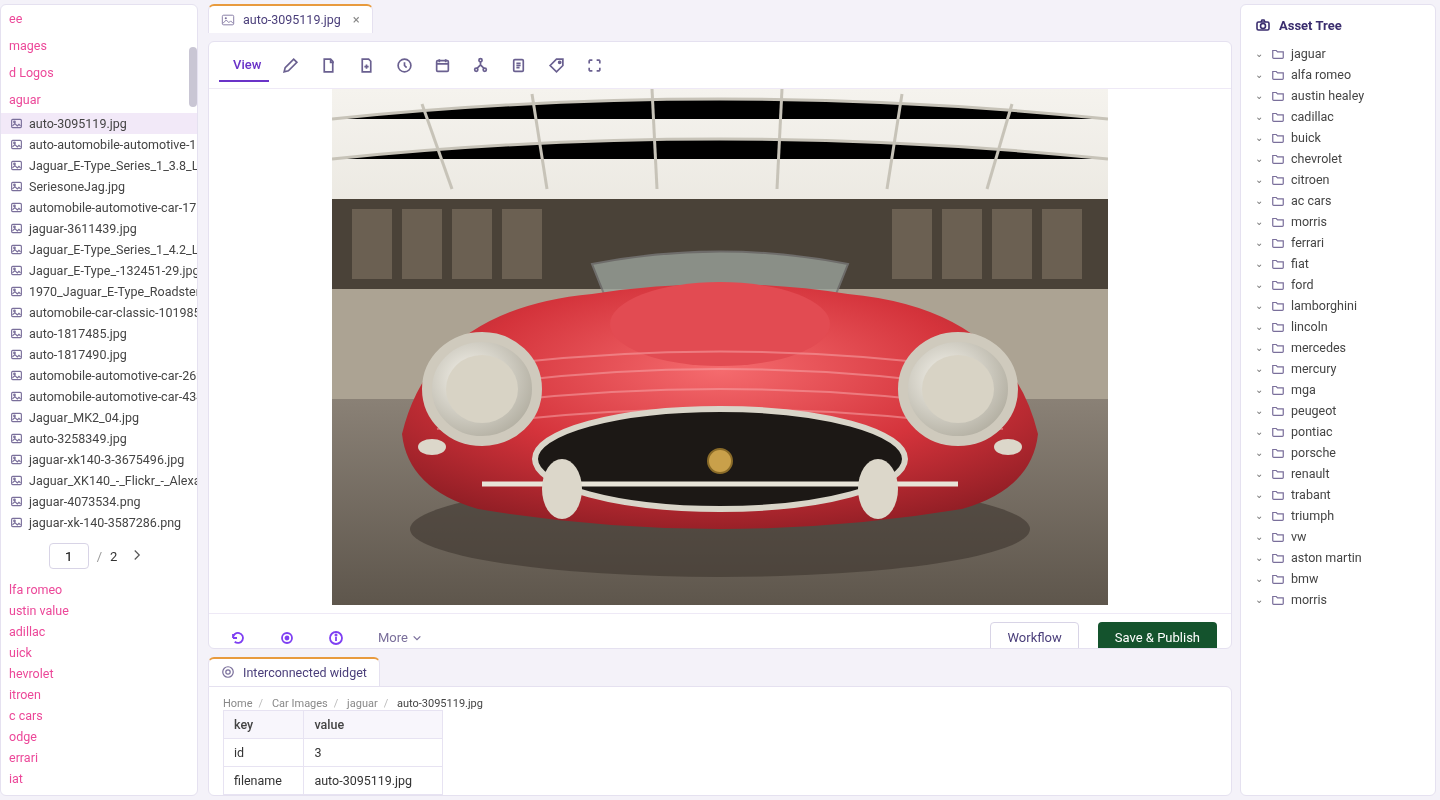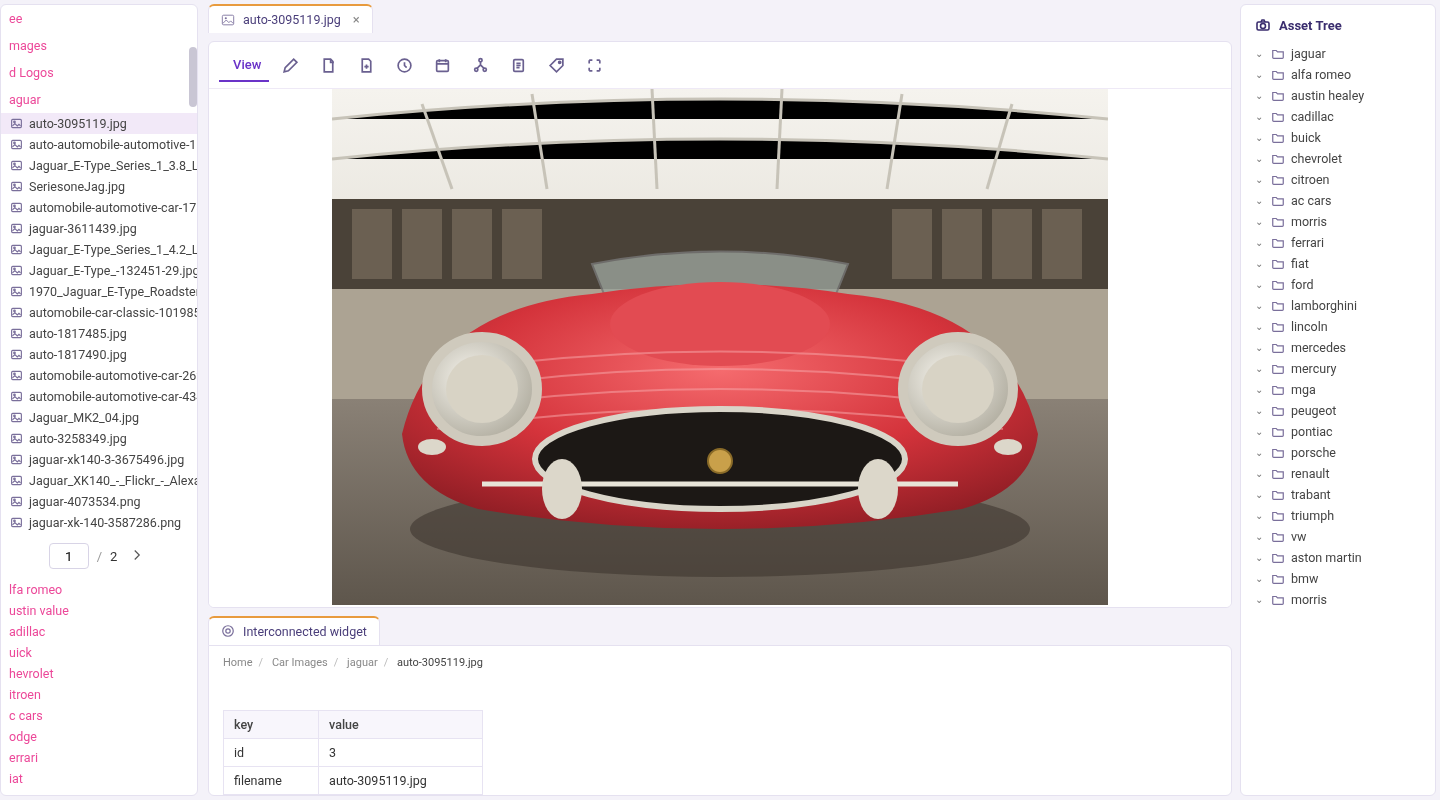--- a/index.html
+++ b/index.html
@@ -55,21 +55,21 @@
 
 .widget-card { }
 .widget-tab-row { display: flex; }
 .widget-tab { background: #fff; border: 1px solid #e5e1f0; border-bottom: none; border-top: 2px solid #e89b3e; border-radius: 6px 6px 0 0; padding: 6px 12px; display: flex; align-items: flex-start; gap: 8px; font-size: 12.5px; color: #4a3e7a; }
 .widget-body { background: #fff; border: 1px solid #e5e1f0; border-radius: 0 6px 6px 6px; padding: 10px 14px 0; }
 .breadcrumb { font-size: 11px; color: #999; margin-bottom: 0; }
 .breadcrumb .bc-item { color: #888; }
 .breadcrumb .bc-last { color: #444; }
 .breadcrumb .bc-sep { margin: 0 6px; color: #bbb; }
 
-.kv-table { width: 260px; border-collapse: collapse; font-size: 12.5px; margin-top: 41px; }
+.kv-table { width: 220px; border-collapse: collapse; font-size: 12.5px; }
 .kv-table th, .kv-table td { border: 1px solid #e7e3f2; padding: 6px 10px; text-align: left; }
 .kv-table th { background: #f8f6fc; font-weight: 500; color: #444; }
 
 
 .right-panel { width: 196px; background: #fff; border: 1px solid #e5e1f0; border-radius: 6px; margin: 4px 4px 4px 0; padding: 10px 0; overflow-y: auto; }
 .right-header { display: flex; align-items: center; gap: 8px; padding: 2px 14px 10px; color: #3a2d6e; font-weight: 700; font-size: 13px; }
 .right-header svg { width: 16px; height: 16px; stroke: #3a2d6e; fill: none; stroke-width: 1.6; }
 .tree-row { display: flex; align-items: center; gap: 6px; padding: 3px 14px; cursor: pointer; font-size: 12.5px; color: #444; }
 .tree-row .chev { width: 10px; color: #777; font-size: 10px; }
 .tree-row svg.folder { width: 14px; height: 14px; stroke: #7a6f9b; fill: none; stroke-width: 1.4; }

